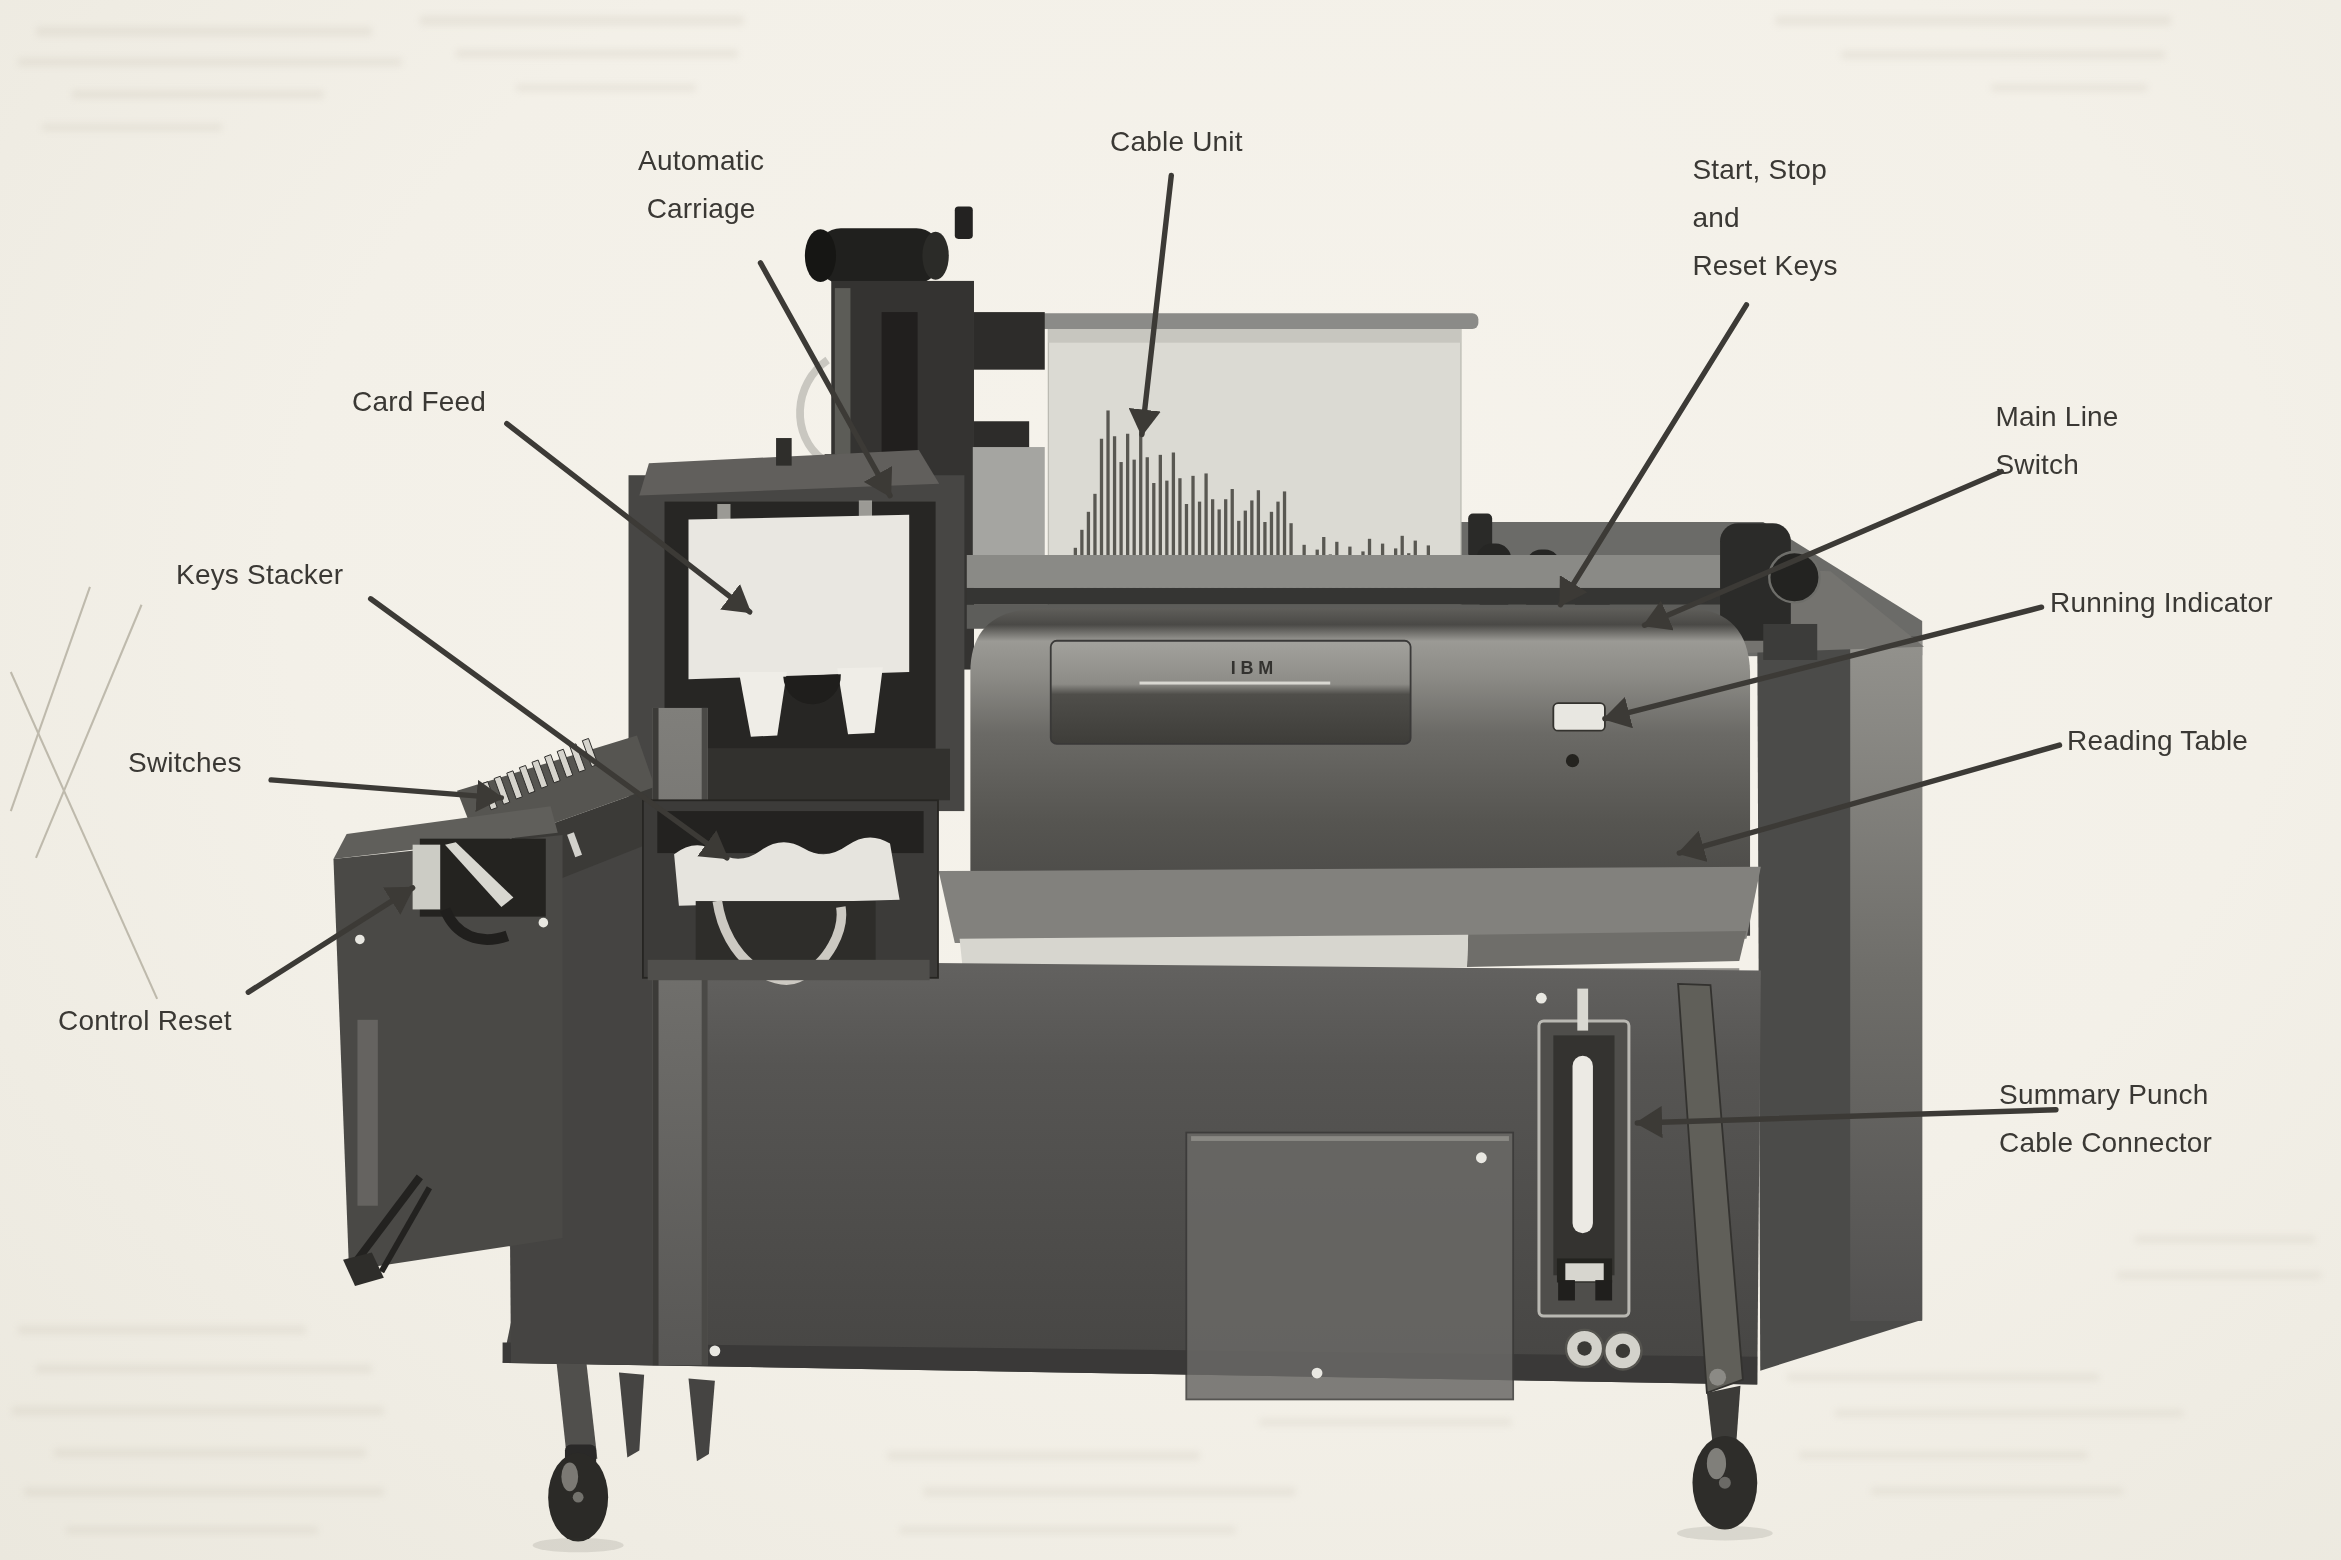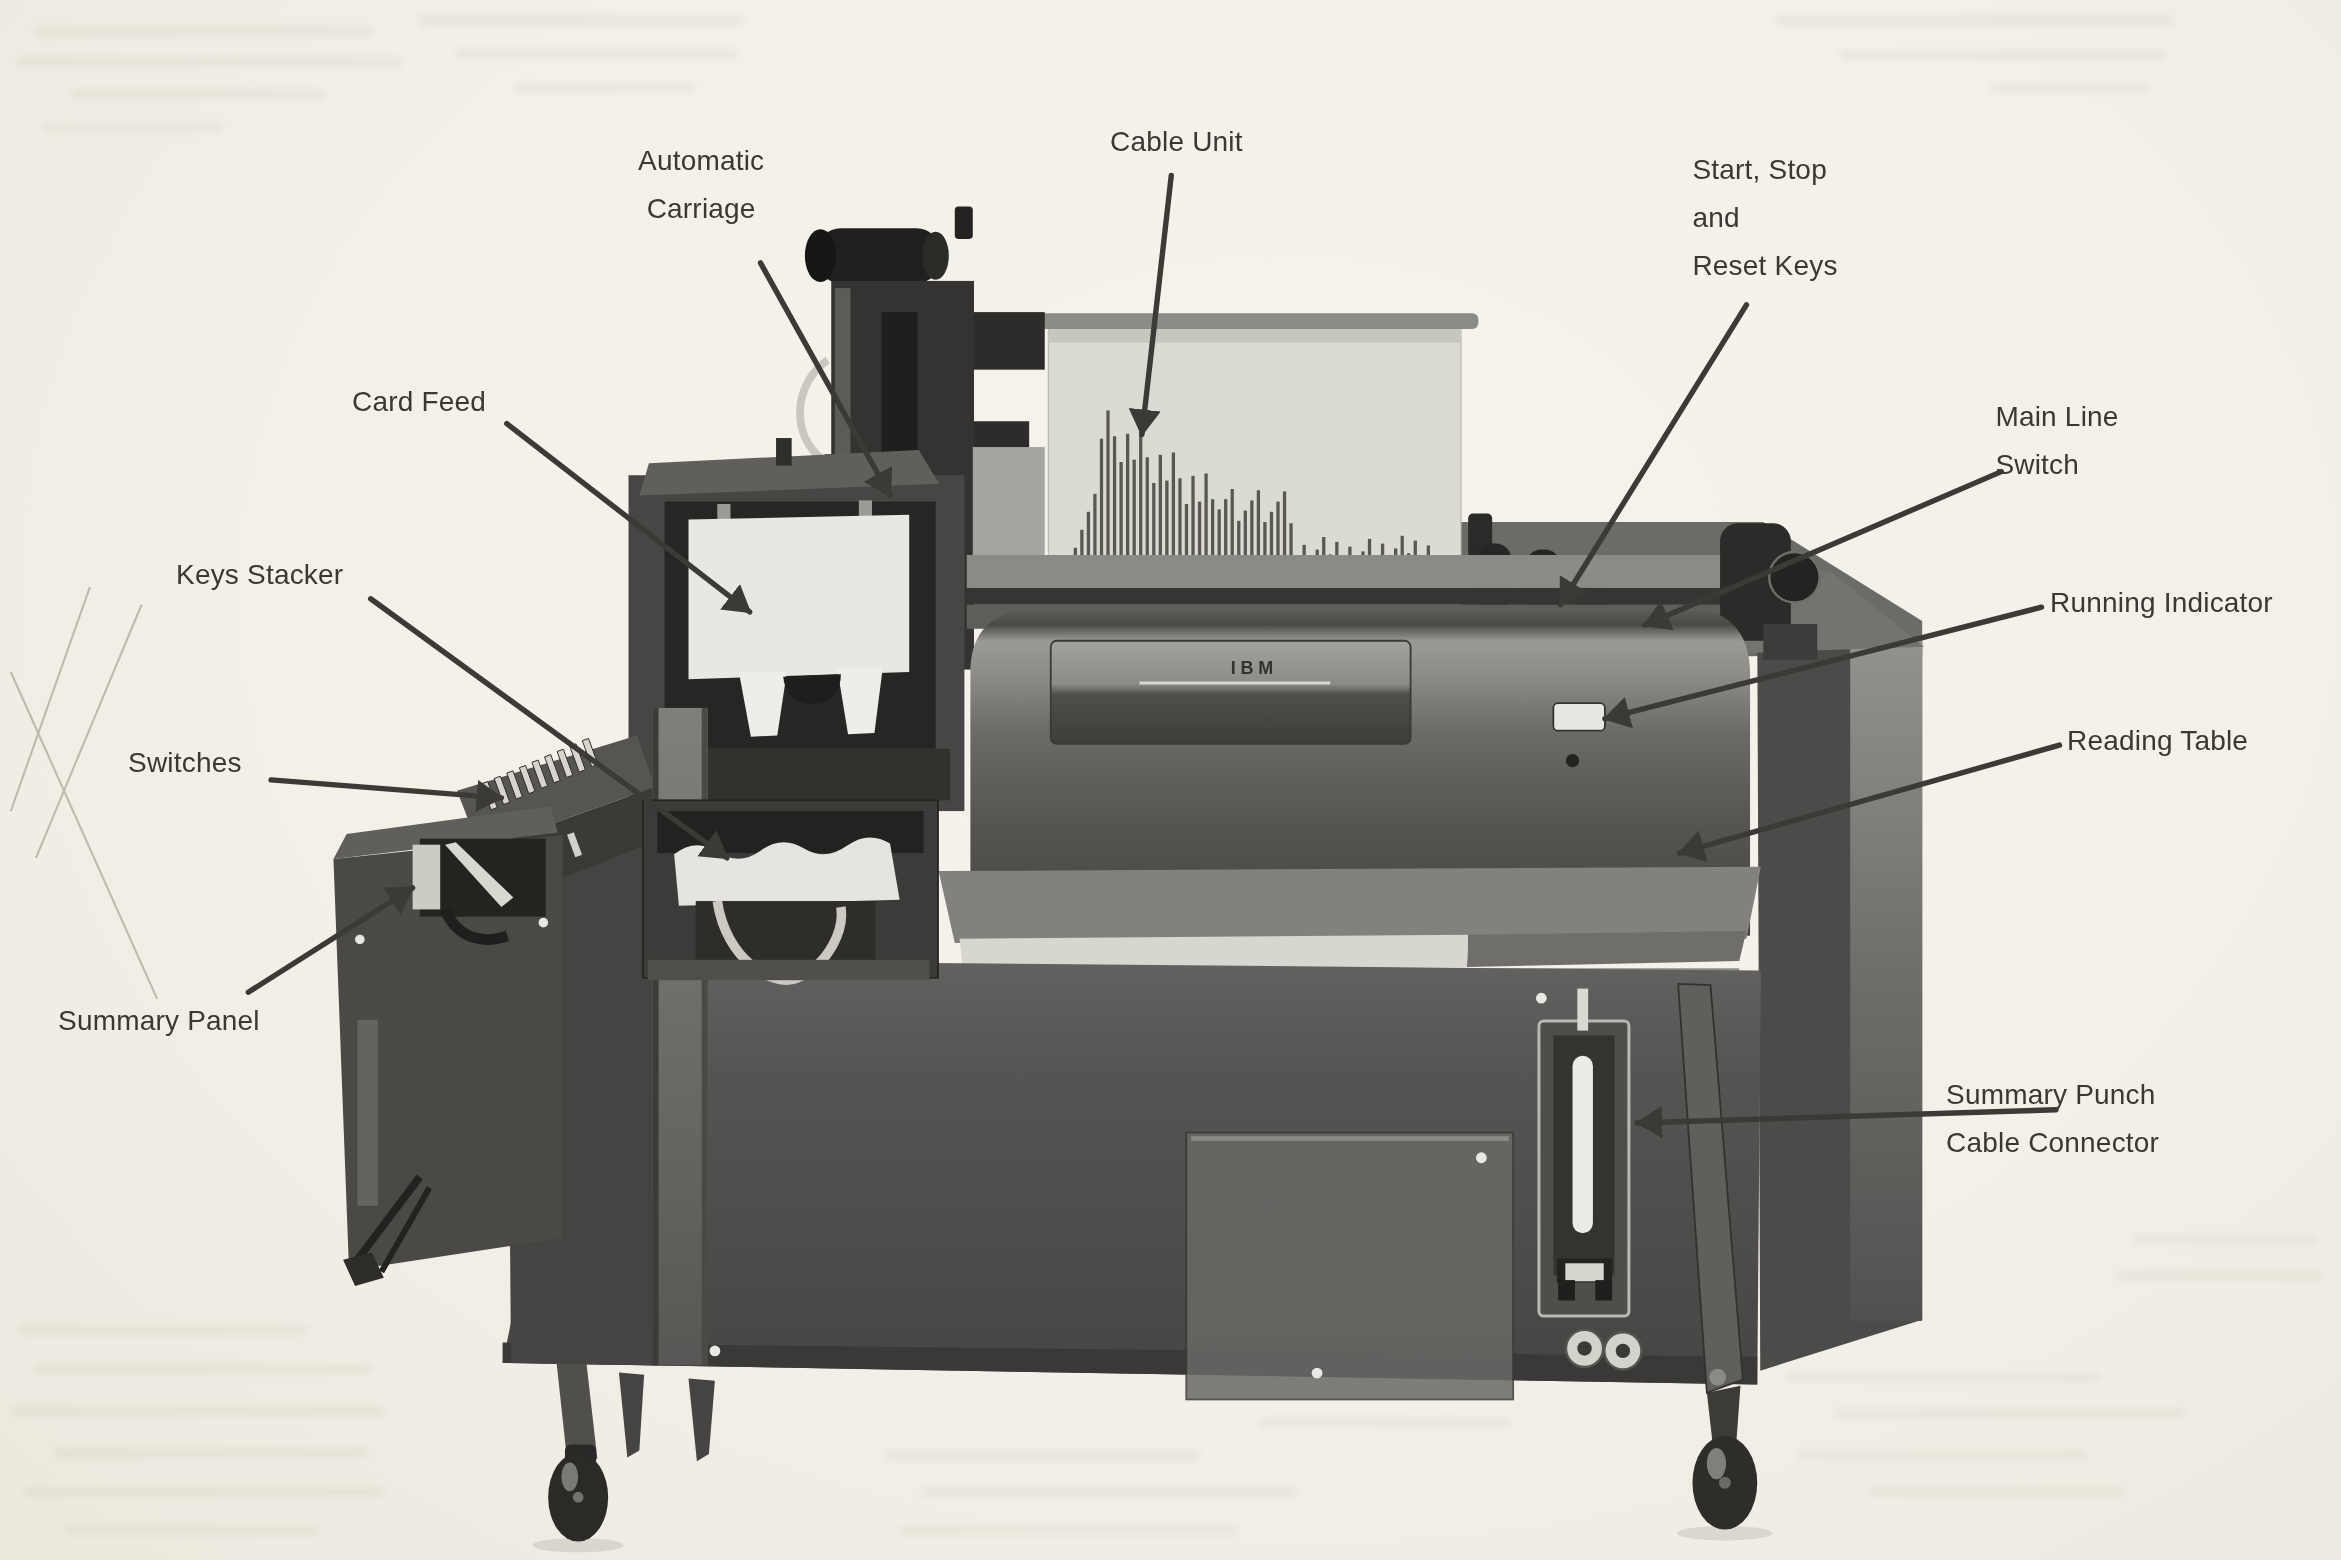--- a/index.html
+++ b/index.html
@@ -385,32 +385,32 @@
       <div class="callout center" style="left: 2057px; top: 393px;">
         <div>Main Line</div>
         <div>Switch</div>
       </div>
       <div class="callout" style="left: 2050px; top: 579px;">
         <div>Running Indicator</div>
       </div>
       <div class="callout" style="left: 2067px; top: 717px;">
         <div>Reading Table</div>
       </div>
-      <div class="callout" style="left: 1946px; top: 1071px;">
+      <div class="callout" style="left: 1999px; top: 1071px;">
         <div>Summary Punch</div>
         <div>Cable Connector</div>
       </div>
       <div class="callout" style="left: 352px; top: 378px;">
         <div>Card Feed</div>
       </div>
       <div class="callout" style="left: 176px; top: 551px;">
         <div>Keys Stacker</div>
       </div>
       <div class="callout" style="left: 128px; top: 739px;">
         <div>Switches</div>
       </div>
       <div class="callout" style="left: 58px; top: 997px;">
-        <div>Summary Panel</div>
+        <div>Control Reset</div>
       </div>
     </div>
 
 </div>
 
 
 </body></html>

